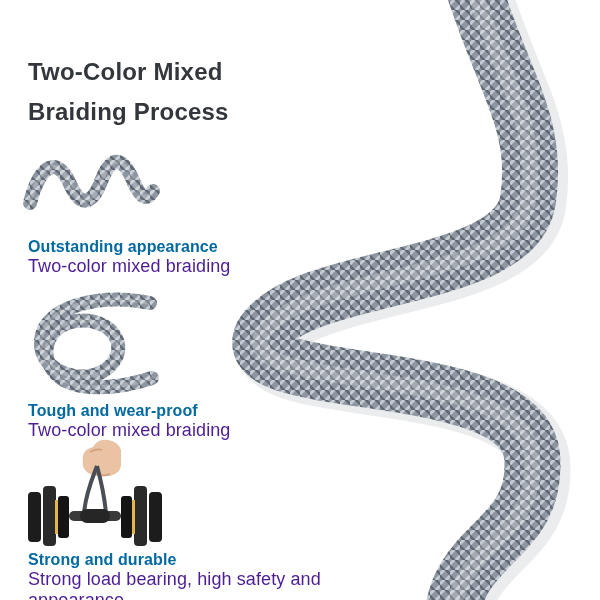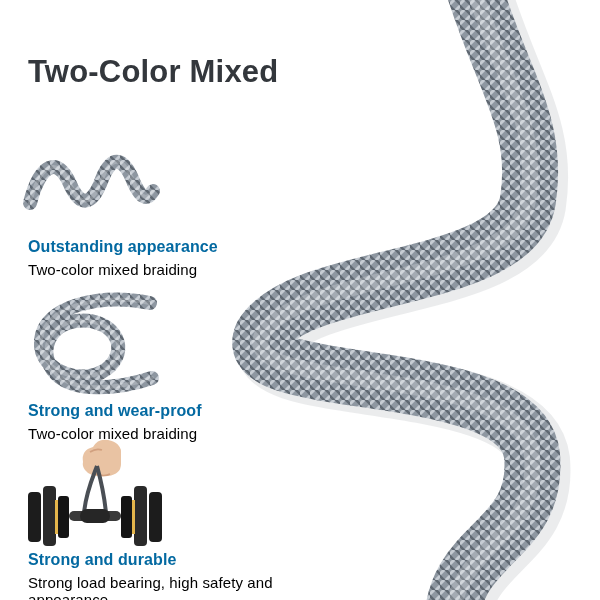--- a/index.html
+++ b/index.html
@@ -10,33 +10,33 @@
     position:relative;
     overflow:hidden;
   }
   .canvas{
     position:absolute;left:0;top:0;width:600px;height:600px;
     background:#ffffff;overflow:hidden;
   }
   svg.art{position:absolute;left:0;top:0;}
   .title{
     position:absolute;left:28px;top:52px;margin:0;
-    font-size:31px;line-height:40px;font-weight:700;
+    font-size:24px;line-height:40px;font-weight:700;
     color:#33373c;letter-spacing:.2px;
   }
   .title span{display:block;}
   .feature{position:absolute;left:28px;width:300px;}
   .f1{top:238px}
   .f2{top:402px}
   .f3{top:551px}
   .feature-heading{
     font-size:16px;font-weight:700;color:#0369a1;letter-spacing:.1px;
   }
   .feature-subtext{
-    font-size:15px;color:#000000;margin-top:5px;letter-spacing:.1px;
+    font-size:18px;color:#4c1d95;letter-spacing:.1px;
   }
 </style>
 </head>
 <body>
 
 <div class="canvas">
 
   <svg class="art" width="600" height="600" viewBox="0 0 600 600">
     <defs>
       <pattern id="braid" width="10" height="10" patternUnits="userSpaceOnUse">
@@ -84,29 +84,30 @@
         <rect x="121" y="496" width="11" height="42" rx="3" fill="#141414"></rect>
         <rect x="134" y="486" width="13" height="60" rx="4" fill="#2a2a2a"></rect>
         <rect x="149" y="492" width="13" height="50" rx="4" fill="#1c1c1c"></rect>
         <rect x="132" y="500" width="3" height="34" fill="#e4b54b"></rect>
       </g>
     </g>
   </svg>
 
   <h1 class="title">
     <span>Two-Color Mixed</span>
+    <span>Braiding Process</span>
   </h1>
 
   <div class="feature f1">
     <div class="feature-heading">Outstanding appearance</div>
     <div class="feature-subtext">Two-color mixed braiding</div>
   </div>
 
   <div class="feature f2">
-    <div class="feature-heading">Strong and wear-proof</div>
+    <div class="feature-heading">Tough and wear-proof</div>
     <div class="feature-subtext">Two-color mixed braiding</div>
   </div>
 
   <div class="feature f3">
     <div class="feature-heading">Strong and durable</div>
     <div class="feature-subtext">Strong load bearing, high safety and appearance</div>
   </div>
 
 </div>
 

